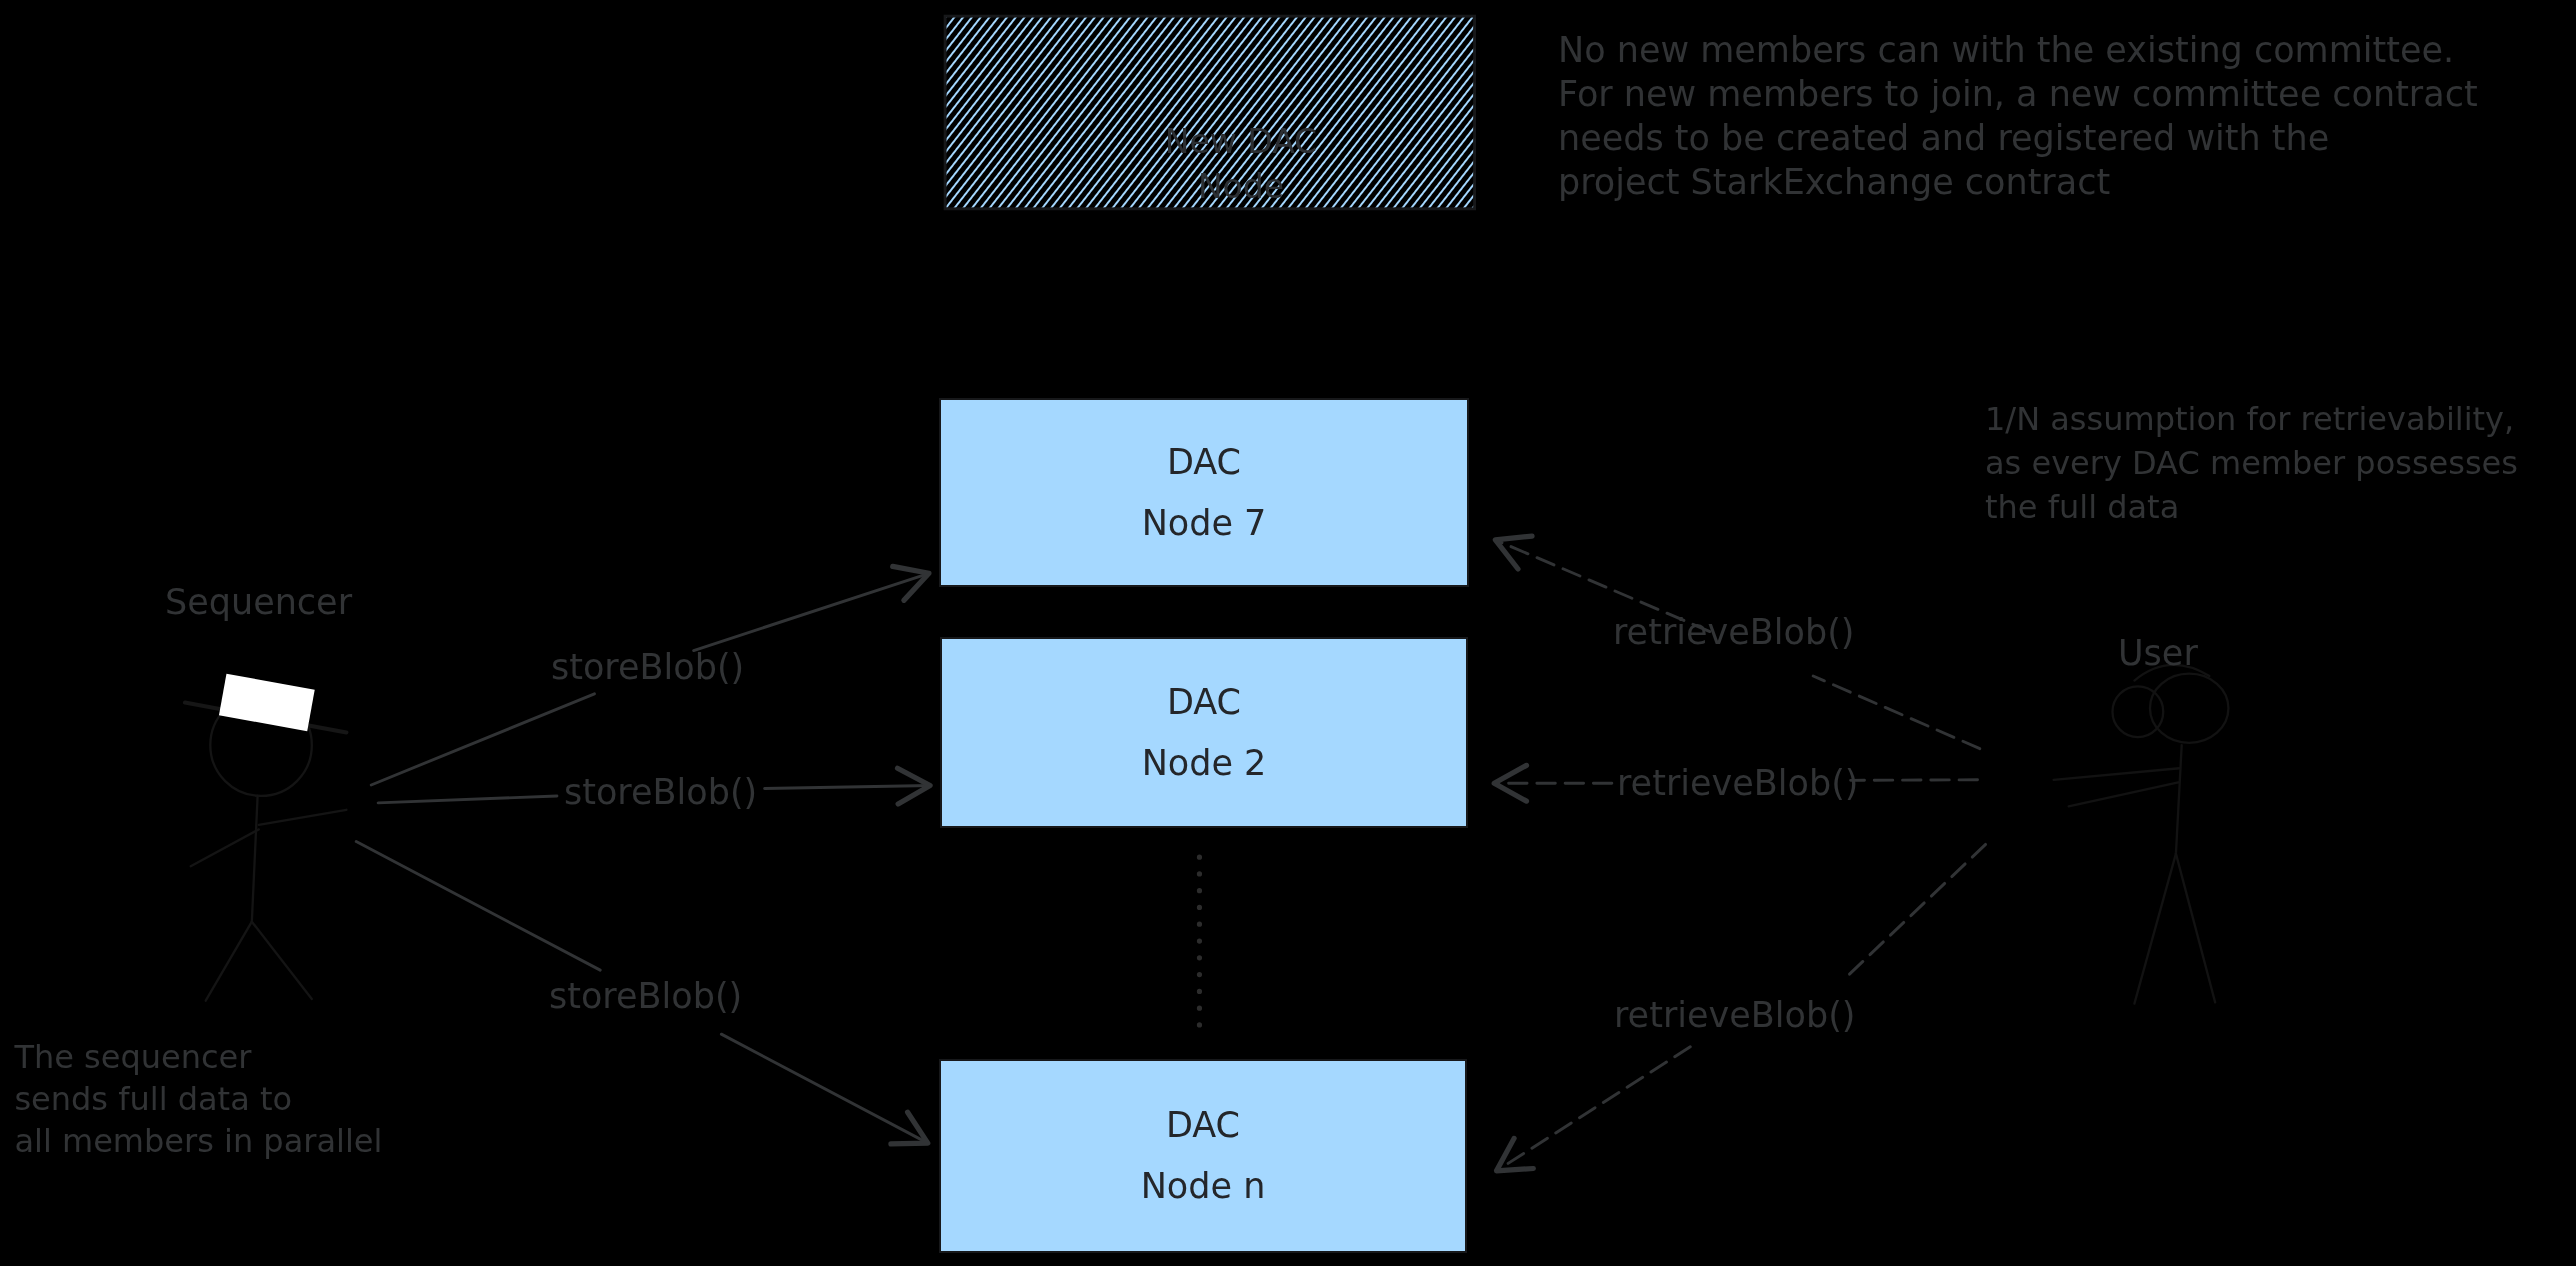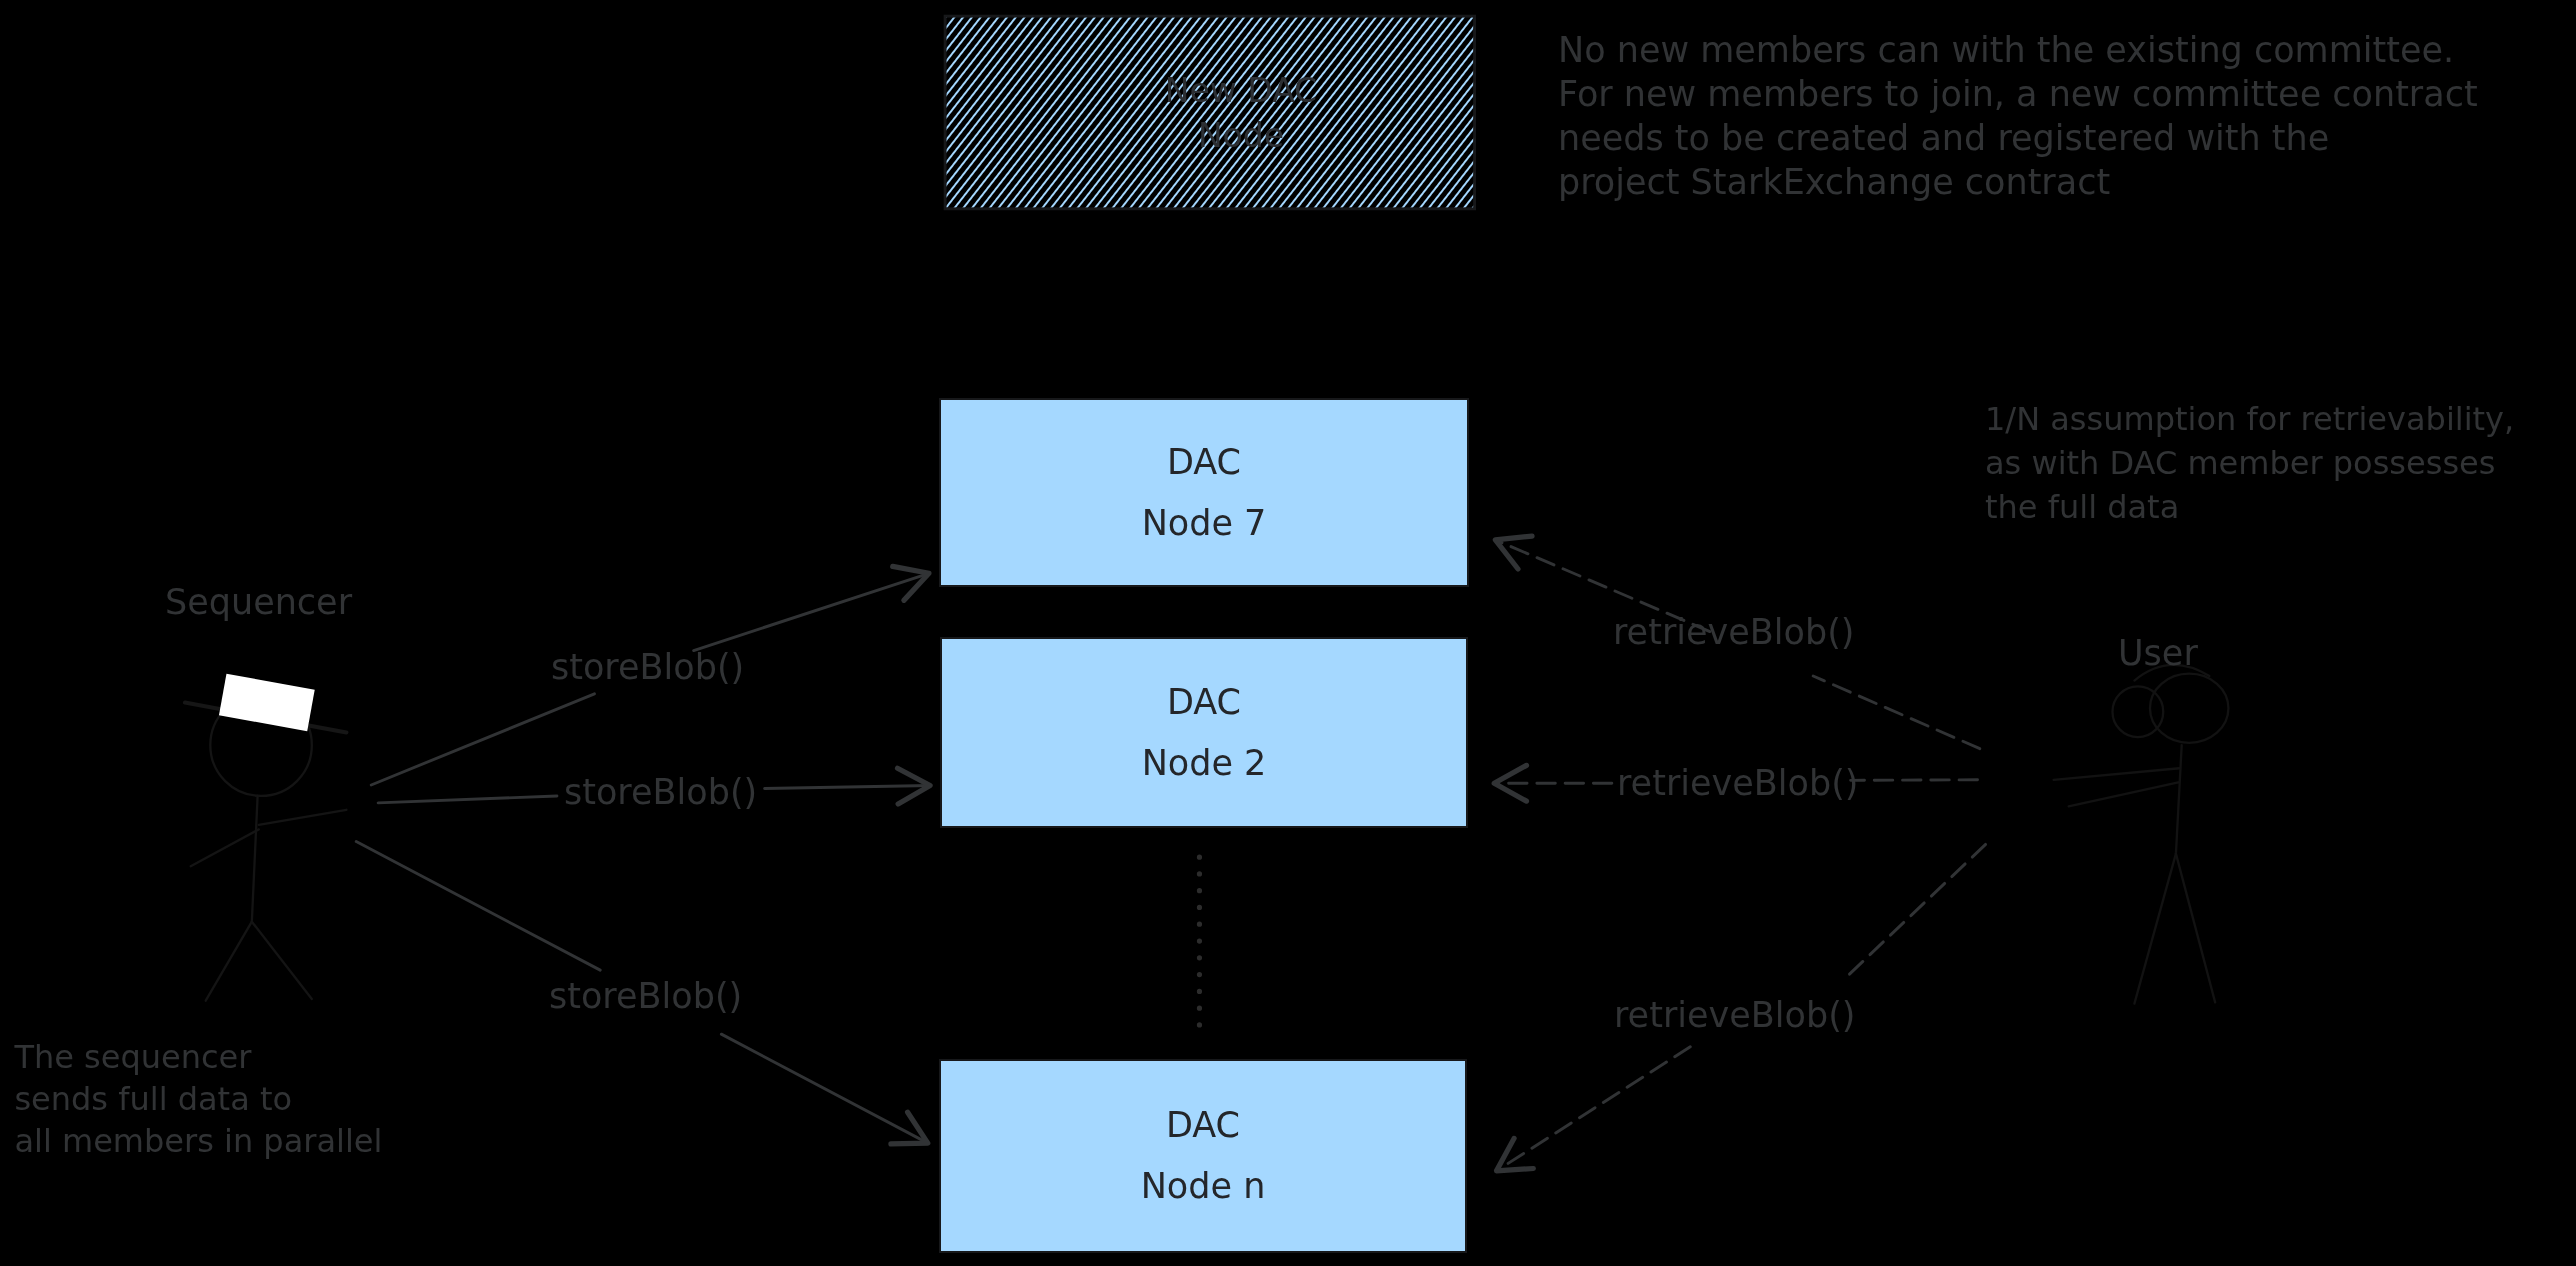--- a/index.html
+++ b/index.html
@@ -94,21 +94,21 @@
       <circle cx="3706" cy="1234" r="44"></circle>
       <path d="M3700 1180 Q3760 1130 3830 1172"></path>
       <path d="M3782 1292 L3772 1480"></path>
       <path d="M3778 1332 L3560 1352"></path>
       <path d="M3778 1356 L3586 1398"></path>
       <path d="M3772 1480 L3700 1740"></path>
       <path d="M3772 1480 L3840 1738"></path>
     </g>
   </svg>
 
-  <div class="hatch-label" style="left:945px; top:16px; width:592px; height:193px;">
+  <div class="hatch-label" style="left:945px; top:16px; width:592px; height:193px;justify-content:flex-end;">
     <div class="bl">New DAC</div>
     <div class="bl">Node</div>
   </div>
 
   <div class="node-box" style="left:939px; top:398px; width:530px; height:189px;">
     <div class="bl">DAC</div>
     <div class="bl">Node 7</div>
   </div>
   <div class="node-box" style="left:940px; top:637px; width:528px; height:191px;">
     <div class="bl">DAC</div>
@@ -121,21 +121,21 @@
 
   <div class="note big ink" style="left:1558px; top:28px;">
     <div>No new members can with the existing committee.</div>
     <div>For new members to join, a new committee contract</div>
     <div>needs to be created and registered with the</div>
     <div>project StarkExchange contract</div>
   </div>
 
   <div class="note ink" style="left:1985px; top:397px;">
     <div>1/N assumption for retrievability,</div>
-    <div>as with DAC member possesses</div>
+    <div>as every DAC member possesses</div>
     <div>the full data</div>
   </div>
 
   <div class="note ink" style="left:14.4px; top:1036px; line-height:42px;">
     <div>The sequencer</div>
     <div>sends full data to</div>
     <div>all members in parallel</div>
   </div>
 
   <div class="label ink" style="left:165px; top:582px;">Sequencer</div>

